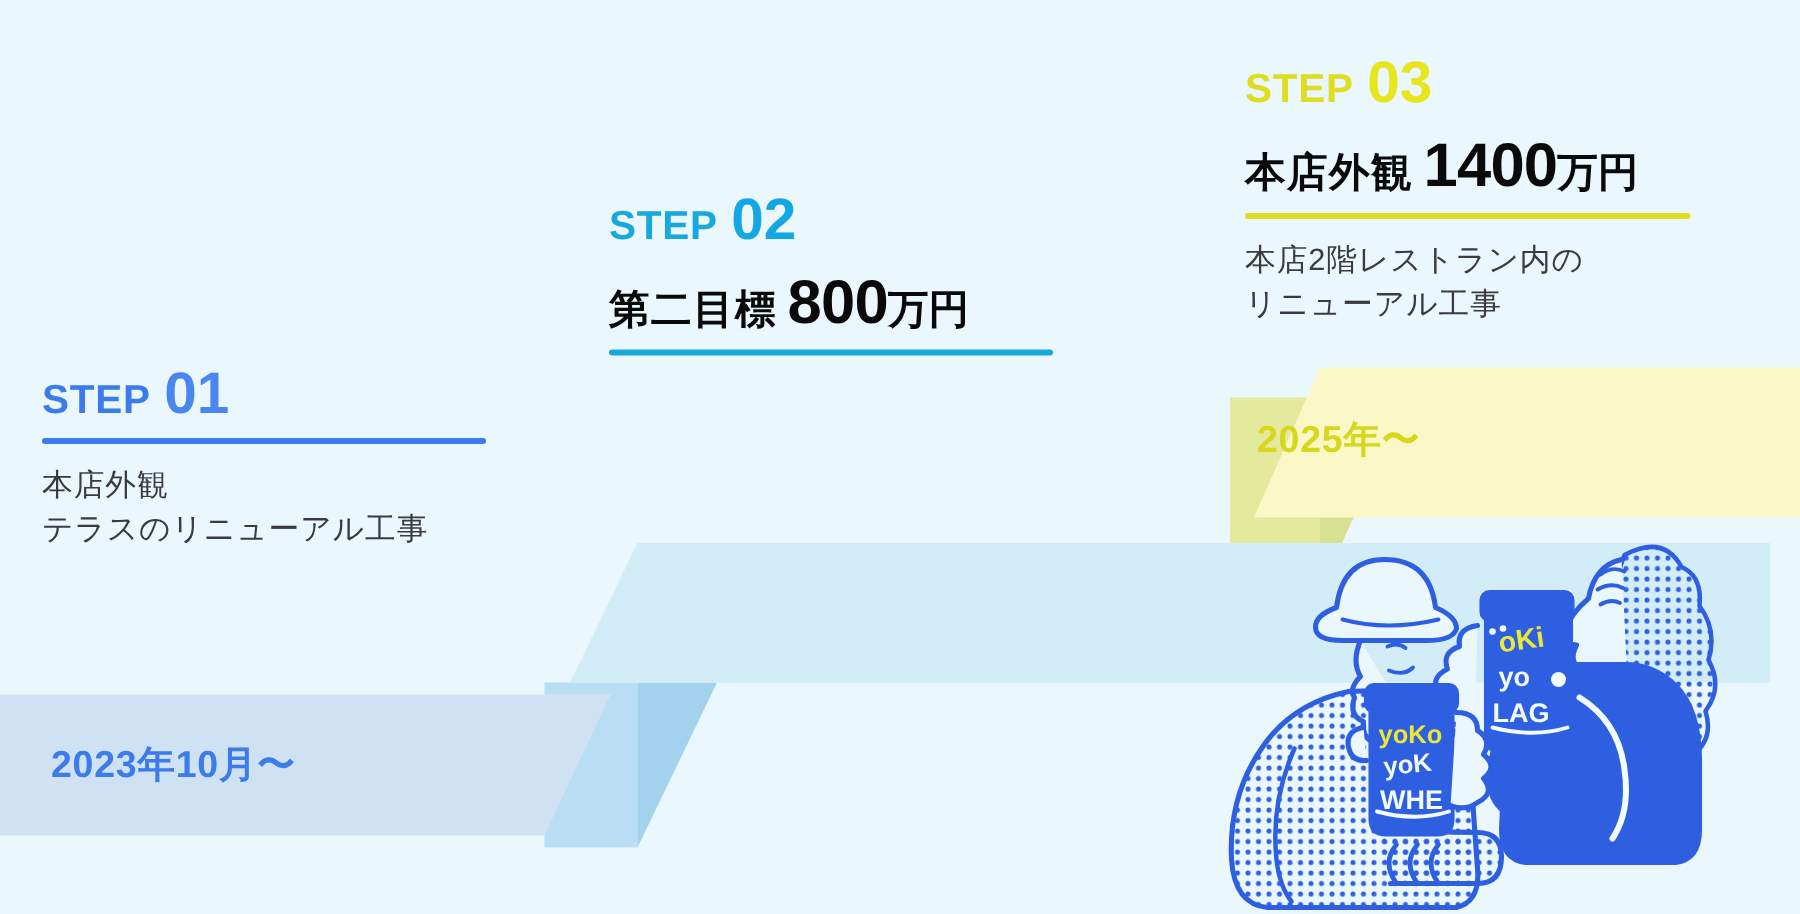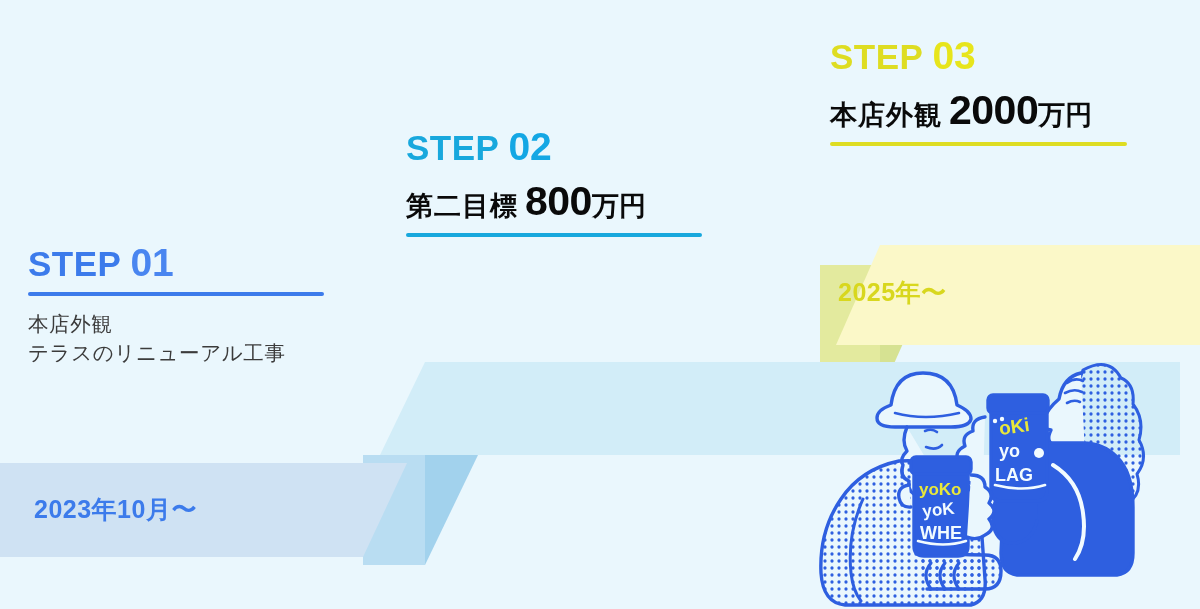--- a/index.html
+++ b/index.html
@@ -17,21 +17,21 @@
 
   
   .step{position:absolute;}
 
   .step-eyebrow{
     font-weight:700;
     letter-spacing:.5px;
     white-space:nowrap;
     line-height:1;
   }
-  .step-eyebrow .kw{font-size:35px;font-weight:700;}
+  .step-eyebrow .kw{font-size:27px;font-weight:700;}
   .step-eyebrow .num{font-size:39px;font-weight:700;margin-left:9px;letter-spacing:0px;text-align:right;}
 
   .goal{
     white-space:nowrap;
     color:#0a0a0a;
     line-height:1.05;
     font-weight:700;
     margin-top:14px;
   }
   .goal .lbl{font-size:27px;font-weight:700;letter-spacing:1px;}
@@ -112,23 +112,25 @@
       <span class="lbl">第二目標</span><span class="amt">800</span><span class="unit">万円</span>
     </div>
     <div class="rule"></div>
   </div>
 
   <div class="step" id="step3">
     <div class="step-eyebrow">
       <span class="kw" style="color:#dedd22">STEP</span><span class="num" style="color:#e7e51c">03</span>
     </div>
     <div class="goal">
-      <span class="lbl">本店外観</span><span class="amt">2000</span><span class="unit">万円</span>
+      <span class="lbl">本店外観</span><span class="amt">1400</span><span class="unit">万円</span>
     </div>
     <div class="rule"></div>
+    <div class="desc">本店2階レストラン内の
+リニューアル工事</div>
   </div>
   <div class="period" id="period3">2025年〜</div>
 
   <svg id="illo" viewBox="0 0 400 274">
     <defs>
       <pattern id="dots" width="7" height="7" patternUnits="userSpaceOnUse">
         <circle cx="2" cy="2" r="1.65" fill="#2e5fe0"></circle>
       </pattern>
     </defs>
 

